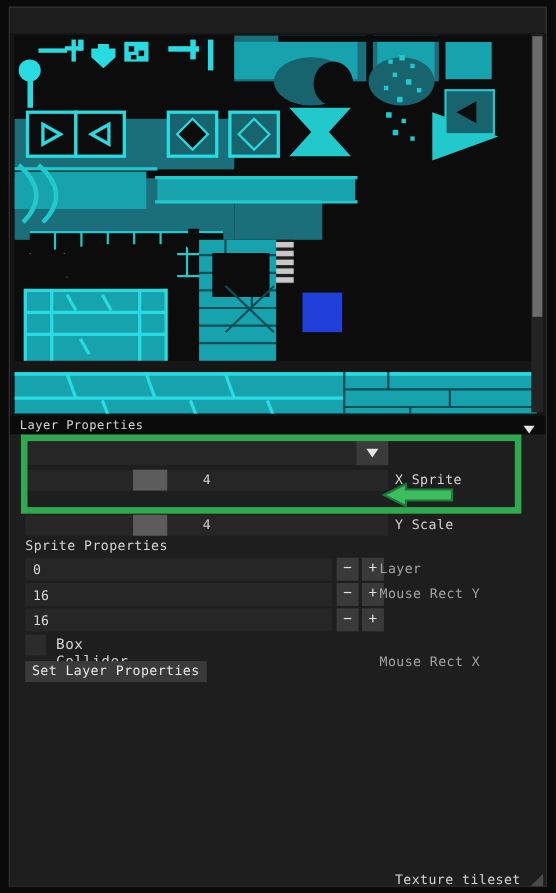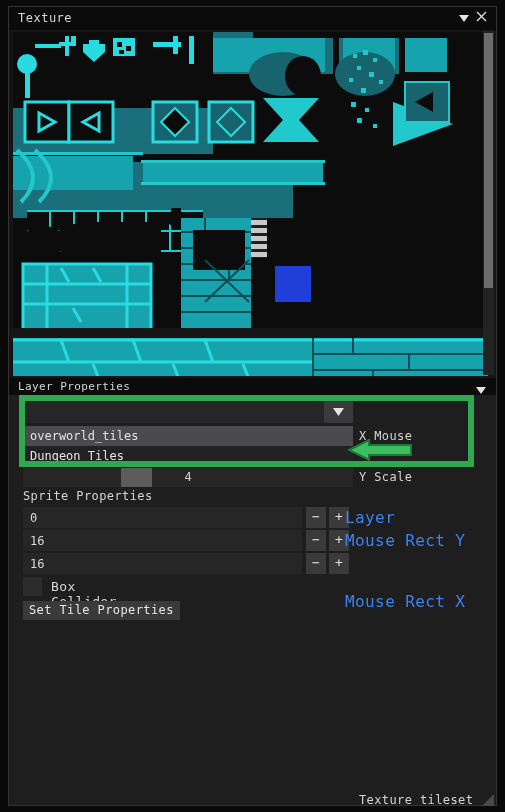--- a/index.html
+++ b/index.html
@@ -139,21 +139,21 @@
   .numfield .nf-val{
     position:absolute;left:7px;top:4px;font-size:12px;color:#d8d8d8;
   }
   .nf-btn{
     position:absolute;top:0;width:20px;height:21px;background:#3a3a3a;
     color:#e0e0e0;font-size:13px;text-align:center;line-height:20px;cursor:pointer;
   }
   .nf-minus{left:283px;}
   .nf-plus{left:306px;}
   .nf-label{
-    position:absolute;left:336px;font-size:16px;color:#3b82f6;
+    position:absolute;left:336px;font-size:12px;color:#a3a3a3;
     line-height:21px;letter-spacing:0.4px;
   }
   #nf0{top:112px;} #nl0{top:112px;}
   #nf1{top:135px;} #nl1{top:135px;}
   #nf2{top:158px;} #nl2{top:158px;margin-top:38px;}
 
   
   #checkbox-row{position:absolute;left:14px;top:182px;height:19px;}
   #checkbox-box{
     position:absolute;left:0;top:0;width:19px;height:19px;background:#2c2c2c;
@@ -184,32 +184,20 @@
   #annot-arrow{
     position:absolute;left:338px;top:431px;width:66px;height:24px;
     pointer-events:none;
   }
 </style>
 </head>
 <body>
 
 <div id="window">
 
-  <div id="texture-titlebar">
-    <span id="texture-title">Texture</span>
-    <span class="tb-icon" id="tb-collapse">
-      <span class="caret"></span>
-    </span>
-    <span class="tb-icon" id="tb-close">
-      <svg width="11" height="11" viewBox="0 0 11 11">
-        <line x1="1" y1="1" x2="10" y2="10" stroke="#e4e4e4" stroke-width="1.3"></line>
-        <line x1="10" y1="1" x2="1" y2="10" stroke="#e4e4e4" stroke-width="1.3"></line>
-      </svg>
-    </span>
-  </div>
 
   <div id="texture-body">
     <div id="texture-canvas">
       <svg id="tileset-art" viewBox="0 0 480 400" preserveAspectRatio="none">
         <rect width="480" height="400" fill="#0c0c0c"></rect>
 
         <g fill="#1b6f7a">
           <rect x="0" y="76" width="200" height="46"></rect>
           <rect x="200" y="0" width="120" height="42"></rect>
           <rect x="326" y="0" width="60" height="42"></rect>
@@ -415,44 +403,40 @@
       </svg>
     </span>
   </div>
 
   <div id="tileprops-body">
 
     <div class="slider" id="slider-x">
       <div class="slider-fill"></div>
       <div class="slider-val">4</div>
     </div>
-    <div class="slider-label" id="label-x">X Mouse</div>
+    <div class="slider-label" id="label-x">X Sprite</div>
 
     <div class="slider" id="slider-y">
       <div class="slider-fill"></div>
       <div class="slider-val">4</div>
     </div>
     <div class="slider-label" id="label-y">Y Scale</div>
 
     <div id="combo-row">
       <div id="combo-box">
         <span id="combo-value"></span>
         <span id="combo-arrow">
           <svg width="13" height="13" viewBox="0 0 13 13">
             <polygon points="1,3 12,3 6.5,11" fill="#e4e4e4"></polygon>
           </svg>
         </span>
       </div>
     </div>
     <div id="label-change-tileset">Texture tileset</div>
 
-    <div id="dropdown">
-      <div class="dd-item selected">overworld_tiles</div>
-      <div class="dd-item">Dungeon_Tiles</div>
-    </div>
 
     <div id="sprite-component-label">Sprite Properties</div>
 
     <div class="numfield" id="nf0">
       <div class="nf-input">
         <span class="nf-val">0</span>
       </div>
       <div class="nf-btn nf-minus">−</div>
       <div class="nf-btn nf-plus">+</div>
     </div>
@@ -474,21 +458,21 @@
       <div class="nf-btn nf-minus">−</div>
       <div class="nf-btn nf-plus">+</div>
     </div>
     <div class="nf-label" id="nl2">Mouse Rect X</div>
 
     <div id="checkbox-row">
       <div id="checkbox-box"></div>
       <span id="checkbox-label">Box Collider</span>
     </div>
 
-    <div id="set-props-button">Set Tile Properties</div>
+    <div id="set-props-button">Set Layer Properties</div>
 
     <div id="resize-grip">
       <svg width="12" height="12" viewBox="0 0 12 12">
         <polygon points="12,0 12,12 0,12" fill="#4a4a4a"></polygon>
       </svg>
     </div>
   </div>
 
   <div id="annot-box"></div>
   <svg id="annot-arrow" viewBox="0 0 66 24">

